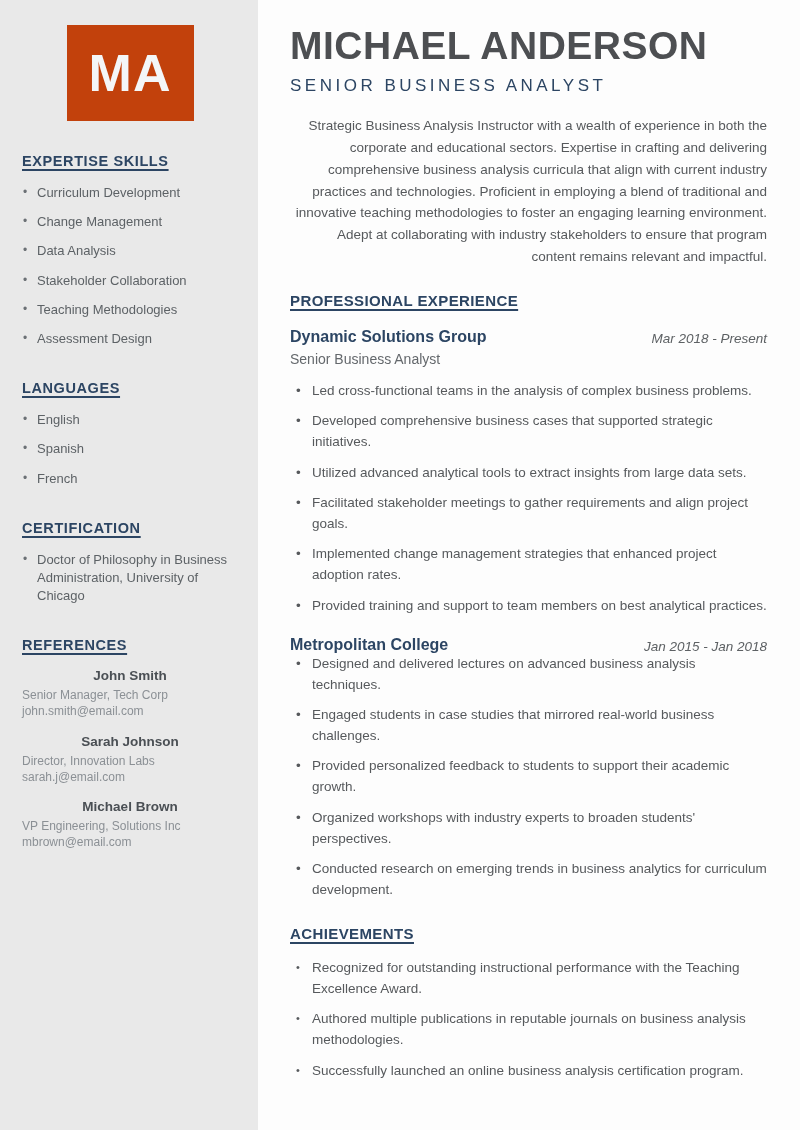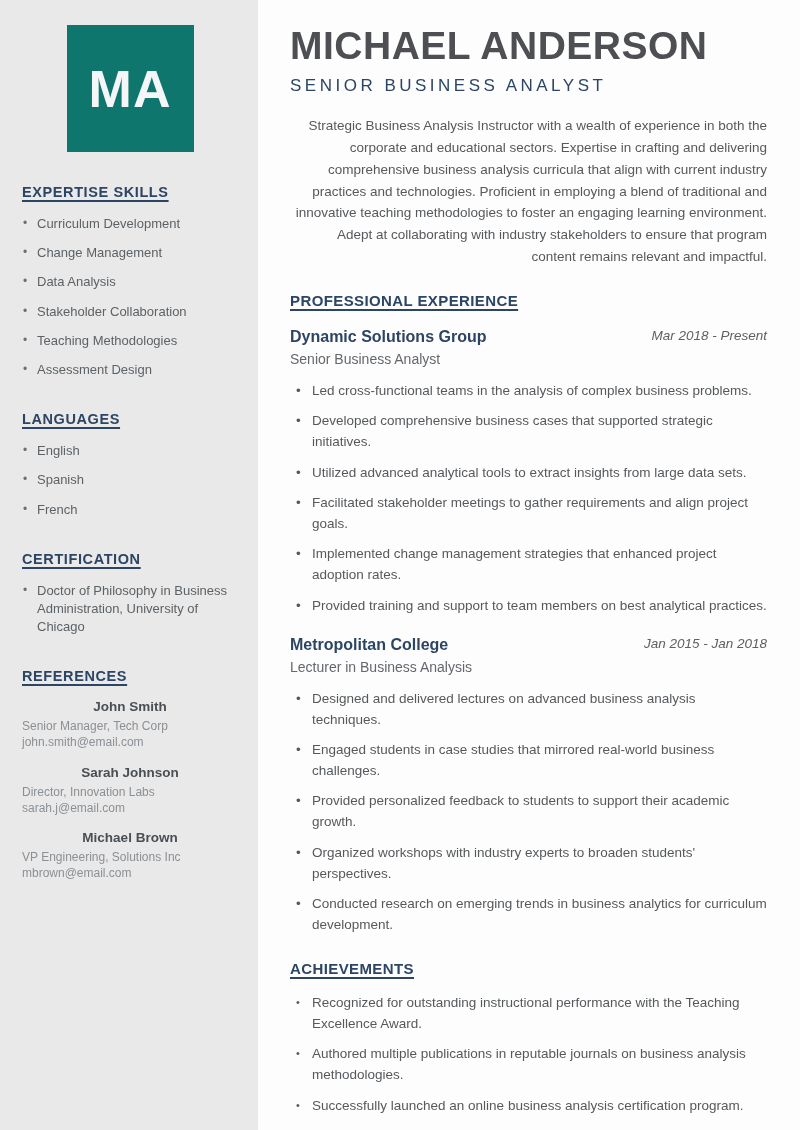--- a/index.html
+++ b/index.html
@@ -18,23 +18,23 @@
 
   
   .sidebar {
     width: 258px;
     flex: 0 0 258px;
     background: #e9e9e9;
     padding: 25px 20px 20px 22px;
   }
   .avatar {
     width: 127px;
-    height: 127px;
+    height: 96px;
     margin: 0 auto;
-    background: #0f766e;
+    background: #c2410c;
     display: flex;
     align-items: center;
     justify-content: center;
   }
   .avatar span {
     color: #f4f6f8;
     font-size: 52px;
     font-weight: bold;
     letter-spacing: 1px;
   }
@@ -120,21 +120,21 @@
     letter-spacing: 0.4px;
     text-decoration: underline;
     text-underline-offset: 3px;
     text-decoration-thickness: 1.5px;
     margin-top: 24px;
     margin-bottom: 16px;
   }
   .job-header {
     display: flex;
     justify-content: space-between;
-    align-items: flex-start;
+    align-items: flex-end;
     margin-top: 19px;
   }
   .company {
     font-size: 16px;
     font-weight: bold;
     color: #2c4563;
   }
   .dates {
     font-size: 13.5px;
     font-style: italic;
@@ -239,21 +239,20 @@
         <li>Implemented change management strategies that enhanced project adoption rates.</li>
         <li>Provided training and support to team members on best analytical practices.</li>
       </ul>
     </div>
 
     <div class="job-block">
       <div class="job-header">
         <span class="company">Metropolitan College</span>
         <span class="dates">Jan 2015 - Jan 2018</span>
       </div>
-      <div class="role">Lecturer in Business Analysis</div>
       <ul class="main-list">
         <li>Designed and delivered lectures on advanced business analysis techniques.</li>
         <li>Engaged students in case studies that mirrored real-world business challenges.</li>
         <li>Provided personalized feedback to students to support their academic growth.</li>
         <li>Organized workshops with industry experts to broaden students' perspectives.</li>
         <li>Conducted research on emerging trends in business analytics for curriculum development.</li>
       </ul>
     </div>
 
     <div class="section-heading">ACHIEVEMENTS</div>

